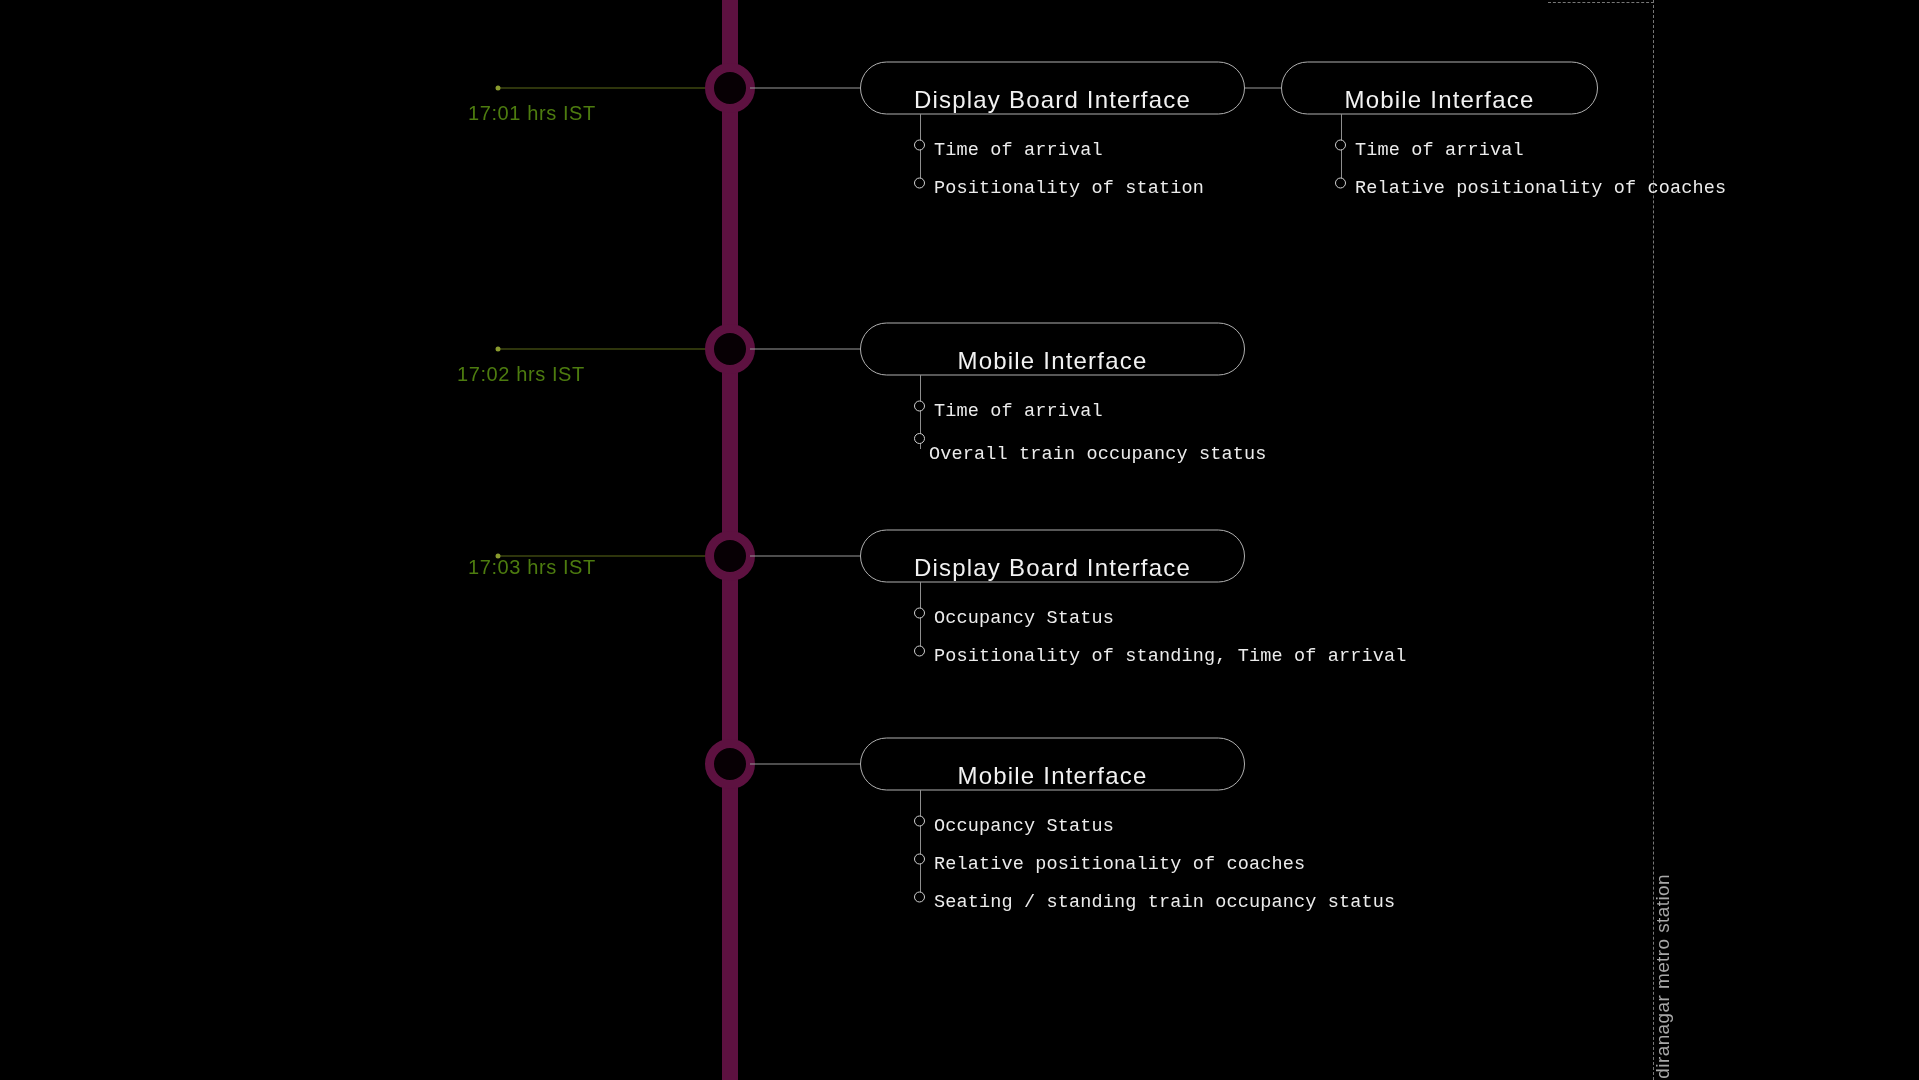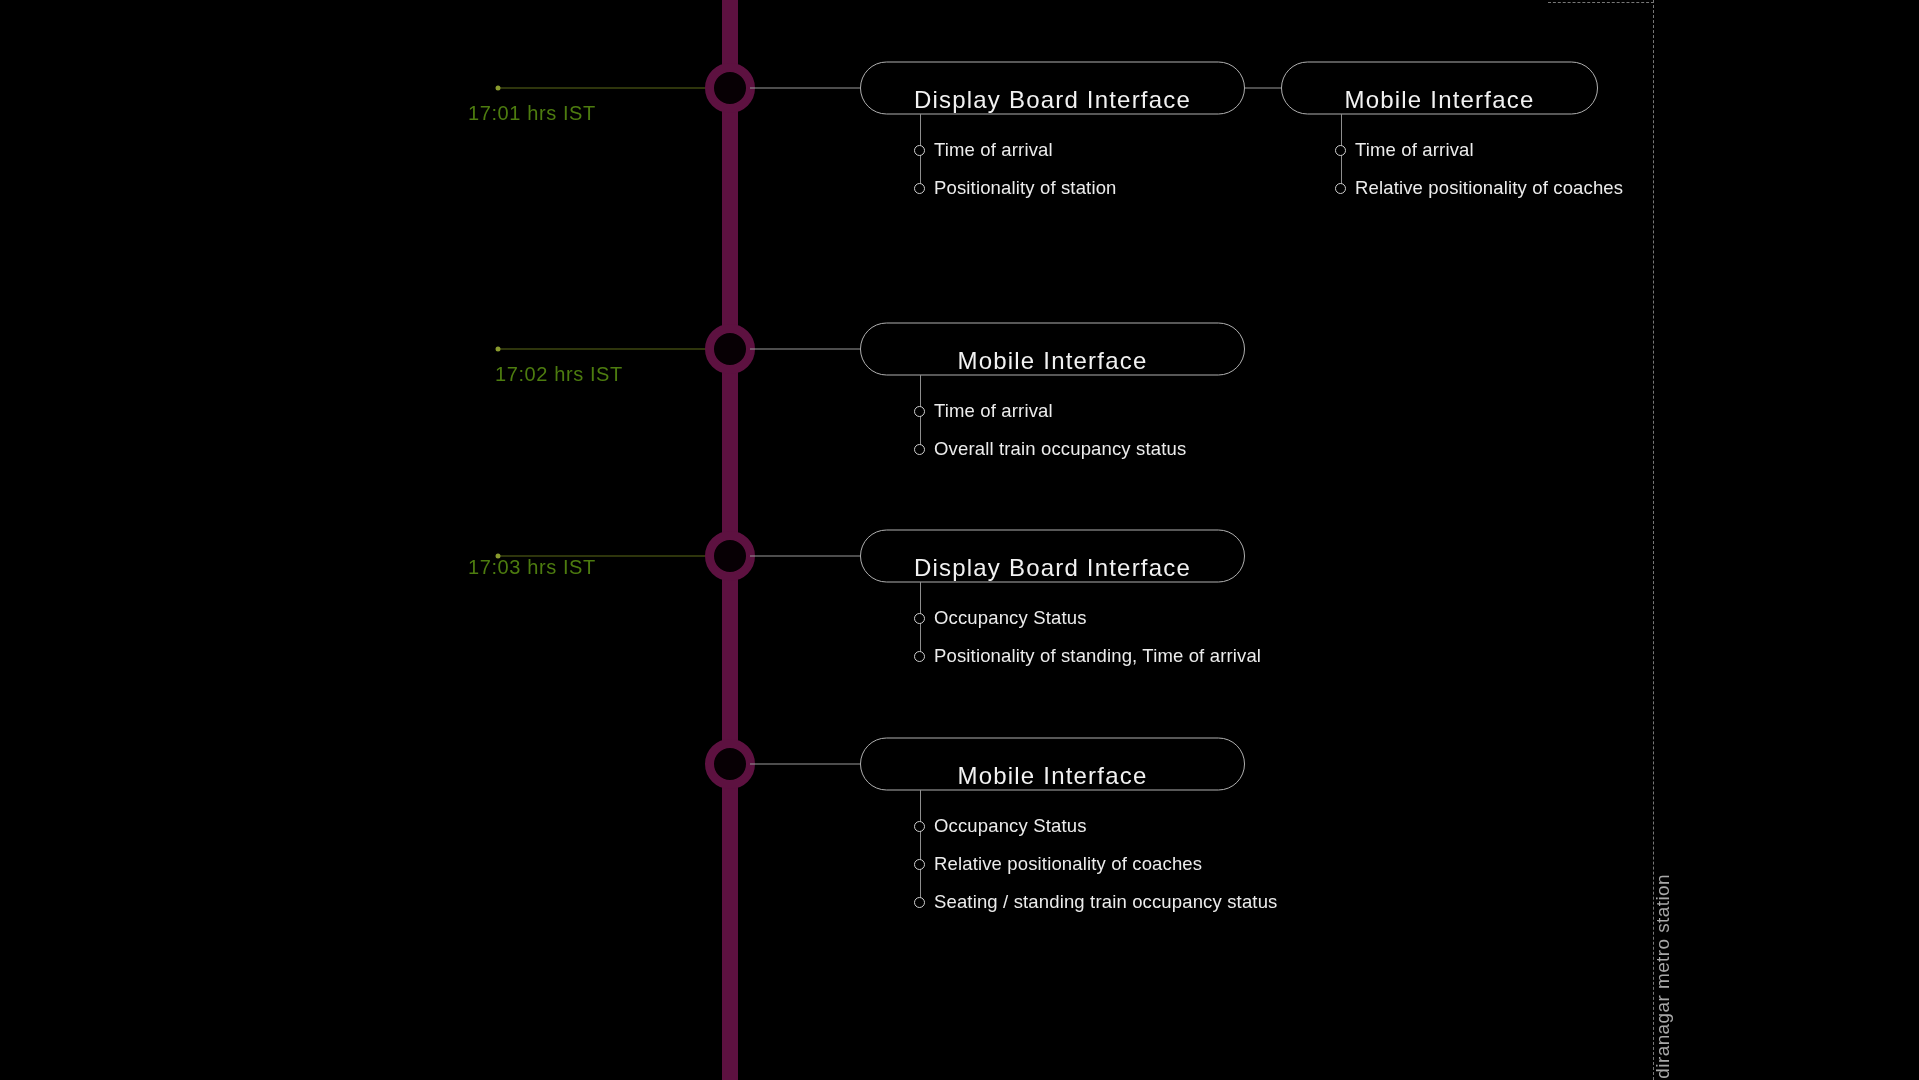--- a/index.html
+++ b/index.html
@@ -146,23 +146,23 @@
     position: absolute;
     left: 0;
     top: 0;
     width: 0;
     border-left: 1px solid #8e8e8e;
   }
   .bullet-row {
     position: absolute;
     left: 0;
     display: flex;
-    align-items: center;
-    transform: translateY(-50%);
-    white-space: nowrap;
+    transform: translateY(-50%);
+    white-space: nowrap;
+    font-family: Liberation Mono, monospace;
   }
   .bullet-dot {
     width: 11px;
     height: 11px;
     border-radius: 50%;
     border: 1px solid #cfcfcf;
     background: #000000;
     box-sizing: border-box;
     margin-left: -6px;
     flex: 0 0 auto;
@@ -216,33 +216,33 @@
           <span class="bullet-dot"></span>
           <span class="bullet-text">Time of arrival</span>
         </div>
         <div class="bullet-row" style="top: 74px;">
           <span class="bullet-dot"></span>
           <span class="bullet-text">Relative positionality of coaches</span>
         </div>
       </div>
       <div class="time-line" style="left: 497px; top: 349px; width: 233px;"></div>
       <div class="time-dot" style="left: 498px; top: 349px;"></div>
-      <div class="time-label" style="left: 495px; top: 363px;">17:02 hrs  IST</div>
+      <div class="time-label" style="left: 457px; top: 363px;">17:02 hrs  IST</div>
       <div class="node" style="top: 349px;"></div>
       <div class="node-connector" style="left: 750px; top: 349px; width: 110px;"></div>
       <div class="pill" style="left: 860px; top: 349px; width: 385px;">
         <span class="pill-label">Mobile  Interface</span>
       </div>
       <div class="bullets" style="left: 920px; top: 375px;">
         <div class="bullet-stem" style="height: 74px;"></div>
         <div class="bullet-row" style="top: 36px;">
           <span class="bullet-dot"></span>
           <span class="bullet-text">Time of arrival</span>
         </div>
-        <div class="bullet-row" style="top: 74px;">
+        <div class="bullet-row" style="top: 74px; flex-direction: column;">
           <span class="bullet-dot"></span>
           <span class="bullet-text">Overall train occupancy status</span>
         </div>
       </div>
       <div class="time-line" style="left: 497px; top: 556px; width: 233px;"></div>
       <div class="time-dot" style="left: 498px; top: 556px;"></div>
       <div class="time-label" style="left: 468px; top: 556px;">17:03 hrs  IST</div>
       <div class="node" style="top: 556px;"></div>
       <div class="node-connector" style="left: 750px; top: 556px; width: 110px;"></div>
       <div class="pill" style="left: 860px; top: 556px; width: 385px;">

